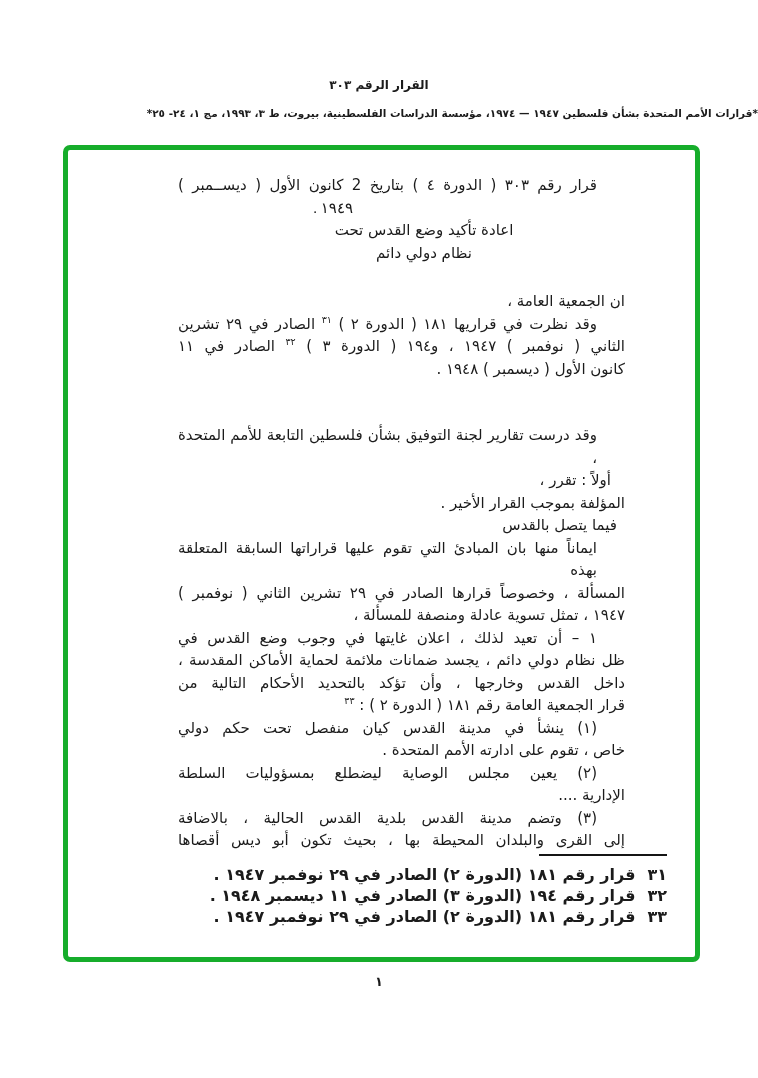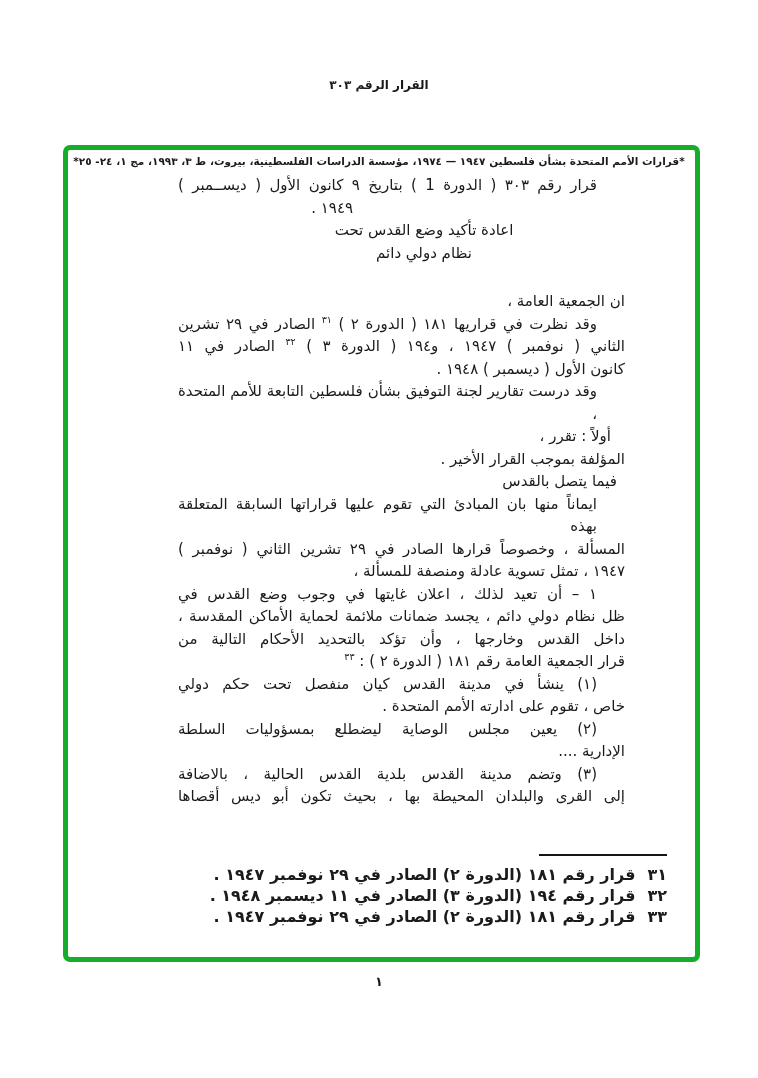--- a/index.html
+++ b/index.html
@@ -14,22 +14,22 @@
   .page { position:absolute; inset:0; background:#ffffff; }
 
   .doc-title {
     position:absolute; top:78px; left:0; right:0;
     text-align:center; direction:rtl;
     font-size:12px; font-weight:bold;
     letter-spacing:0.5px;
   }
   .doc-citation {
     position:absolute; top:107px; left:0; right:0;
-    text-align:center; direction:rtl;
-    font-size:10.5px; font-weight:bold;margin-top:48px;
+    text-align:right; direction:rtl;
+    font-size:10.5px; font-weight:bold;
   }
 
   .box {
     position:absolute; left:63px; top:145px;
     width:637px; height:817px;
     border:5px solid #16ad2b;
     border-radius:7px;
     background:transparent;
   }
 
@@ -65,29 +65,29 @@
 <body>
 
 <div class="page">
 
   <div class="doc-title">القرار الرقم ٣٠٣</div>
 
   <div class="doc-citation">*قرارات الأمم المتحدة بشأن فلسطين ١٩٤٧ — ١٩٧٤، مؤسسة الدراسات الفلسطينية، بيروت، ط ٣، ١٩٩٣، مج ١، ٢٤- ٢٥*</div>
 
   <div class="box" style="border-color: rgb(22, 173, 43);">
     <div class="body-text">
-        <div class="line full" style="padding-right: 28px;"><span>قرار رقم ٣٠٣ ( الدورة 1 ) بتاريخ ٩ كانون الأول ( ديســمبر )</span></div>
-        <div class="line right" style="padding-right: 272px;"><span>١٩٤٩ .</span></div>
+        <div class="line full" style="padding-right: 28px;"><span>قرار رقم ٣٠٣ ( الدورة ٤ ) بتاريخ 2 كانون الأول ( ديســمبر )</span></div>
+        <div class="line right" style="padding-right: 272px; font-family: Liberation Serif, serif;"><span>١٩٤٩ .</span></div>
         <div class="line center"><span class="b">اعادة تأكيد وضع القدس تحت</span></div>
         <div class="line center"><span class="b">نظام دولي دائم</span></div>
         <div class="line right" style="margin-top: 26px;"><span class="b">ان الجمعية العامة ،</span></div>
         <div class="line full" style="padding-right: 28px;"><span class="b">وقد نظرت</span><span> في قراريها ١٨١ ( الدورة ٢ ) </span><sup>٣١</sup><span> الصادر في ٢٩ تشرين</span></div>
         <div class="line full"><span>الثاني ( نوفمبر ) ١٩٤٧ ، و١٩٤ ( الدورة ٣ ) </span><sup>٣٢</sup><span> الصادر في ١١</span></div>
         <div class="line right"><span>كانون الأول ( ديسمبر ) ١٩٤٨ .</span></div>
-        <div class="line full" style="padding-right: 28px;"><span class="b">وقد درست</span><span> تقارير لجنة التوفيق بشأن فلسطين التابعة للأمم المتحدة ،</span></div>
+        <div class="line full" style="padding-right: 28px; margin-top: 44px;"><span class="b">وقد درست</span><span> تقارير لجنة التوفيق بشأن فلسطين التابعة للأمم المتحدة ،</span></div>
         <div class="line right" style="padding-right: 14px;"><span>أولاً : تقرر ،</span></div>
         <div class="line right"><span>المؤلفة بموجب القرار الأخير .</span></div>
         <div class="line right" style="padding-right: 8px;"><span>فيما يتصل بالقدس</span></div>
         <div class="line full" style="padding-right: 28px;"><span class="b">ايماناً منها بان</span><span> المبادئ التي تقوم عليها قراراتها السابقة المتعلقة بهذه</span></div>
         <div class="line full"><span>المسألة ، وخصوصاً قرارها الصادر في ٢٩ تشرين الثاني ( نوفمبر )</span></div>
         <div class="line right"><span>١٩٤٧ ، تمثل تسوية عادلة ومنصفة للمسألة ،</span></div>
         <div class="line full" style="padding-right: 28px;"><span>١ – أن تعيد لذلك ، اعلان غايتها في وجوب وضع القدس في</span></div>
         <div class="line full"><span>ظل نظام دولي دائم ، يجسد ضمانات ملائمة لحماية الأماكن المقدسة ،</span></div>
         <div class="line full"><span>داخل القدس وخارجها ، وأن تؤكد بالتحديد الأحكام التالية من</span></div>
         <div class="line right"><span>قرار الجمعية العامة رقم ١٨١ ( الدورة ٢ ) : </span><sup>٣٣</sup></div>

